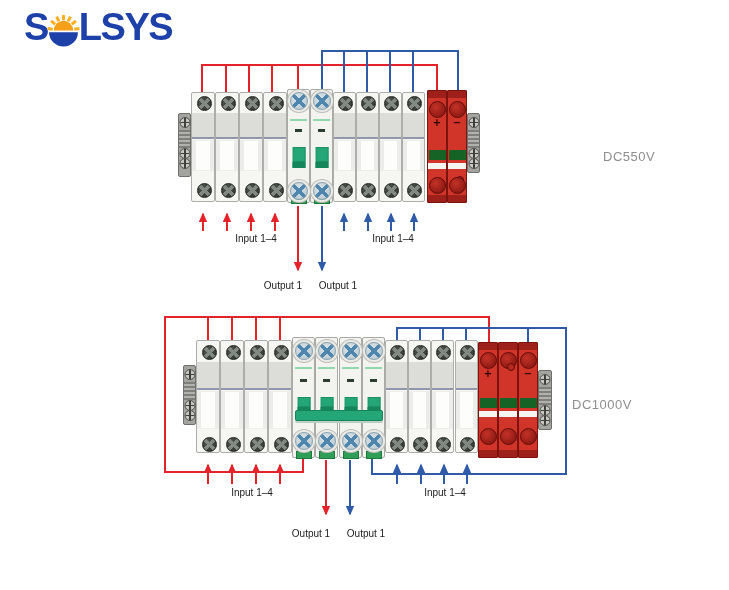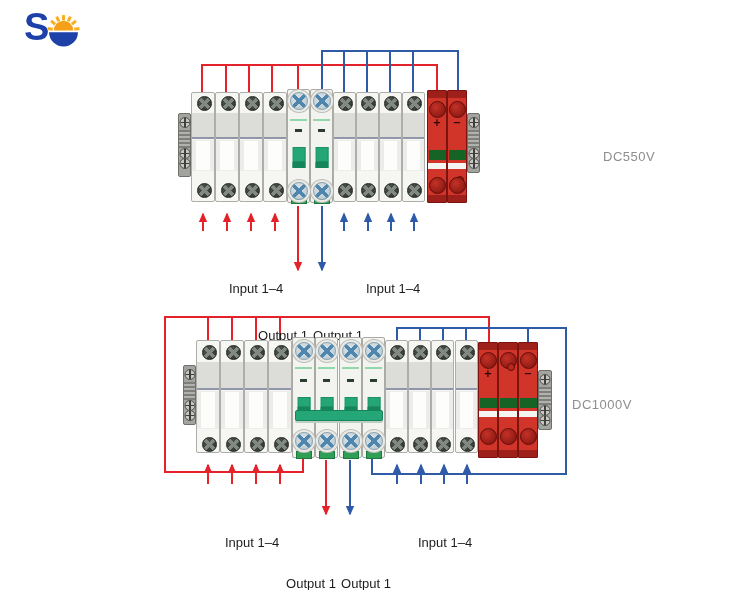--- a/index.html
+++ b/index.html
@@ -87,21 +87,21 @@
      repeating-linear-gradient(180deg,#7e7e7b 0 2px,#b1b1ae 2px 4px) 0 16px/100% 18px no-repeat,#a3a3a0;}
   .bracket::before,.bracket::after,.bracket .scr{content:"";position:absolute;left:50%;
      transform:translateX(-50%);width:9px;height:9px;border-radius:50%;border:1px solid #504e4b;
      background:linear-gradient(90deg,transparent 40%,#3f3f3c 40% 60%,transparent 60%),
                 linear-gradient(0deg,transparent 40%,#3f3f3c 40% 60%,transparent 60%),#c6c6c3;}
   .bracket::before{top:3px;} .bracket .scr{top:34px;} .bracket::after{top:44px;}
   
   svg.wires{position:absolute;left:0;top:0;}
   
   .lbl{position:absolute;transform:translateX(-50%);white-space:nowrap;
-       font-size:13px;color:#1c1c1c;margin-top:48px;}
+       font-size:10px;color:#1c1c1c;}
   .vlabel{position:absolute;font-size:13px;letter-spacing:.5px;color:#8e8e8e;white-space:nowrap;}
 </style>
 </head>
 <body>
 
 <div class="canvas">
 
   <div class="logo">
     <span>S</span>
     <svg class="sun" viewBox="0 0 40 40" width="35" height="35">
@@ -110,20 +110,21 @@
         <line x1="29.6" y1="14" x2="34.2" y2="10.1"></line>
         <line x1="25.3" y1="10.7" x2="27.8" y2="5.2"></line>
         <line x1="20" y1="9.5" x2="20" y2="3.5"></line>
         <line x1="14.7" y1="10.7" x2="12.2" y2="5.2"></line>
         <line x1="10.4" y1="14" x2="5.8" y2="10.1"></line>
         <line x1="7.7" y1="19.8" x2="1.8" y2="18.8"></line>
       </g>
       <path d="M9,21 A11,11 0 0 1 31,21 Z" fill="#f5a018"></path>
       <path d="M3.5,23 A16.5,16.5 0 0 0 36.5,23 Z" fill="#1d40a9"></path>
     </svg>
+    <span>LSYS</span>
   </div>
 
   <svg class="wires" width="729" height="590">
     <defs>
       <marker id="ar" viewBox="0 0 10 10" refX="8" refY="5" markerWidth="10" markerHeight="10" orient="auto" markerUnits="userSpaceOnUse">
         <path d="M0,0.8 L9.5,5 L0,9.2 Z" fill="context-stroke"></path>
       </marker>
     </defs>
 
     <g stroke="#e52229" stroke-width="2" fill="none">

